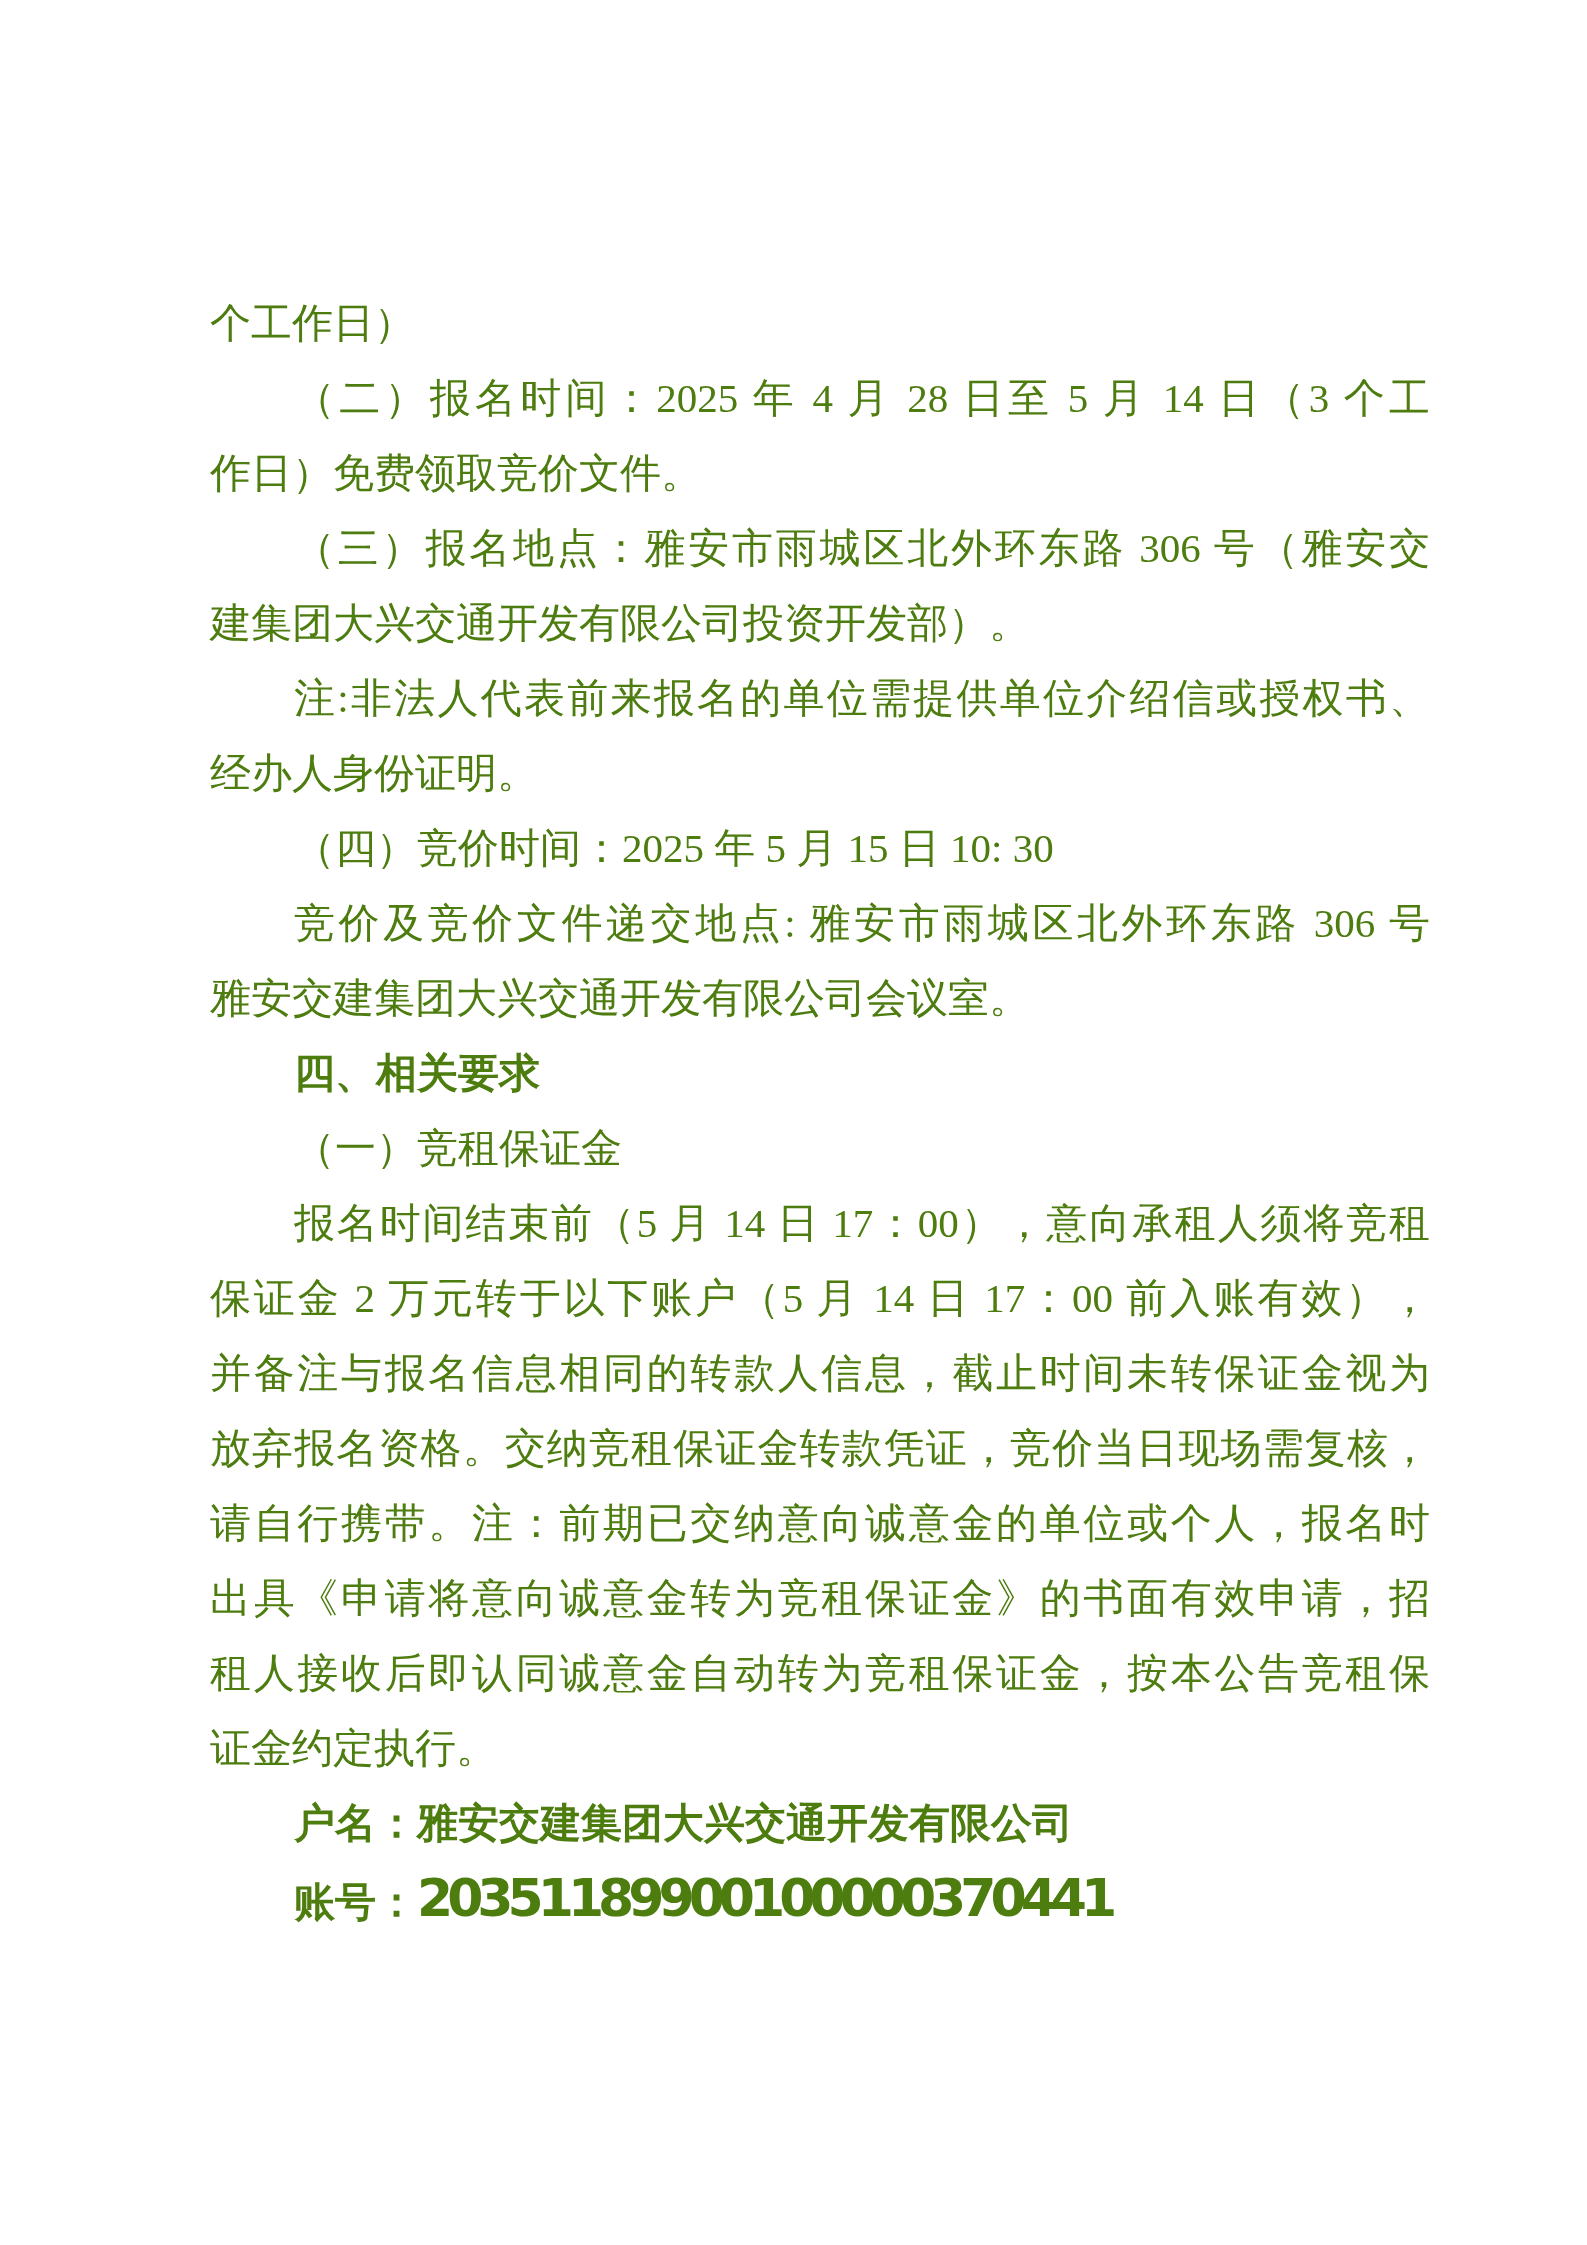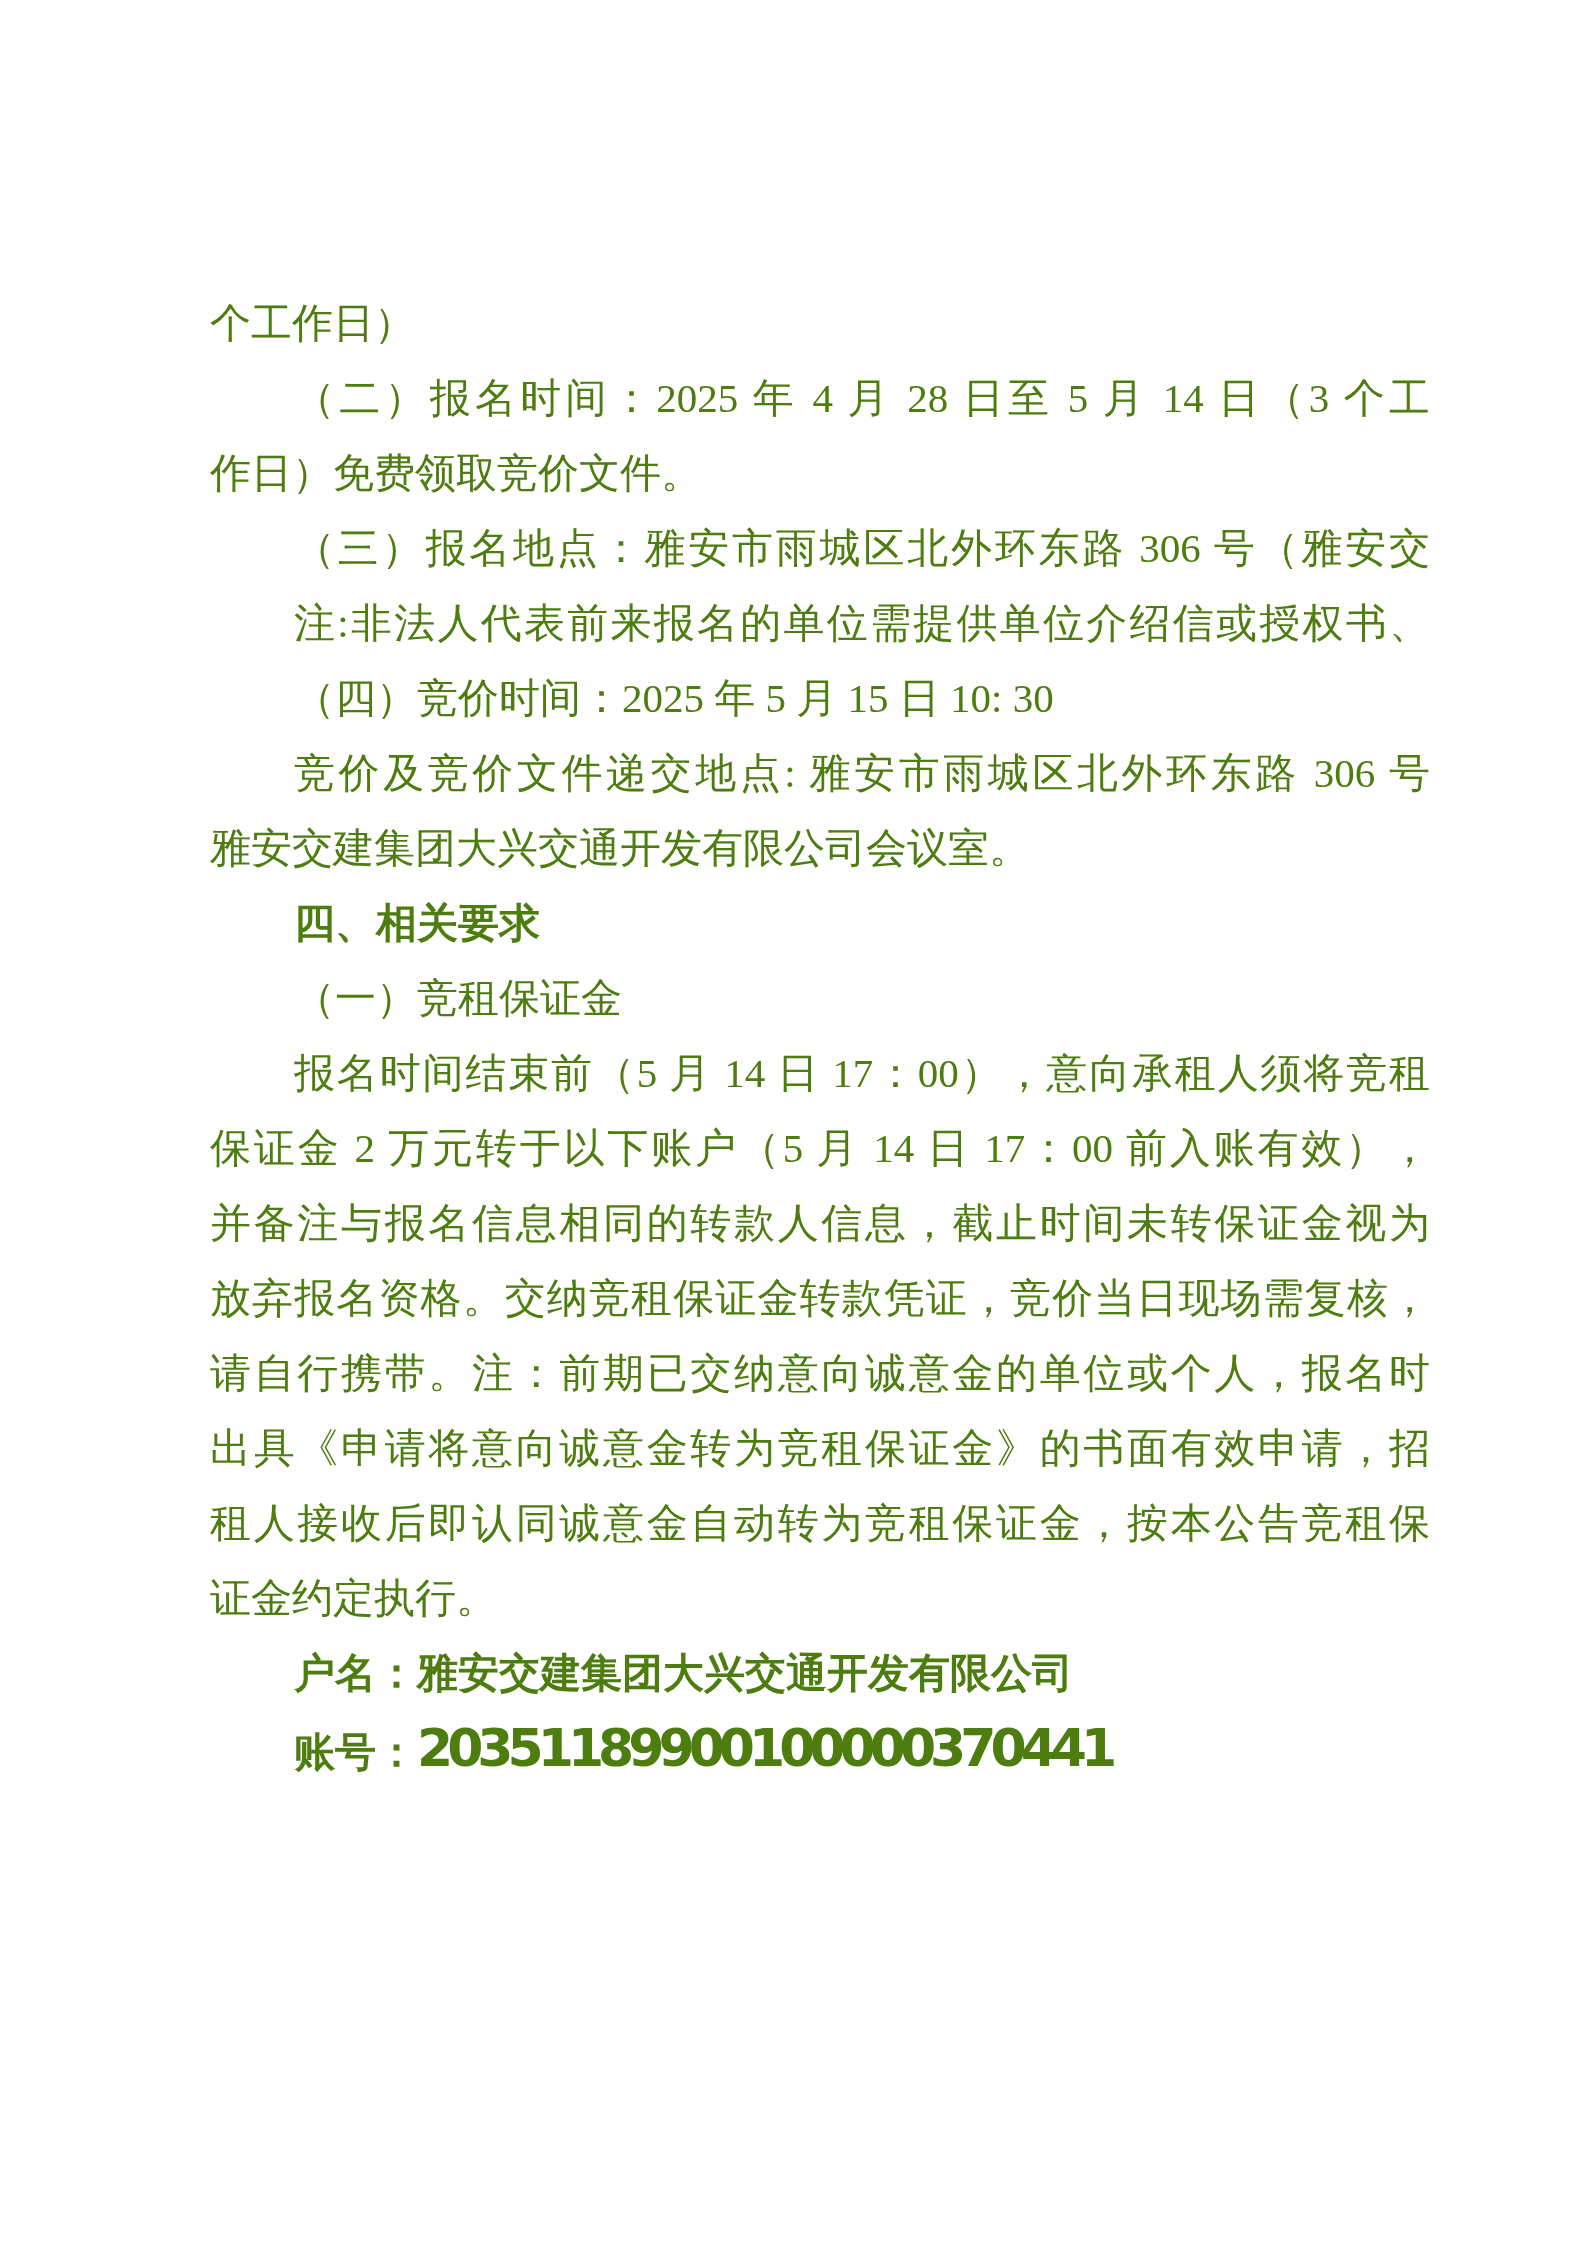--- a/index.html
+++ b/index.html
@@ -67,22 +67,24 @@
 
 <div class="page">
   <div class="content">
 
     <div class="line kai">个工作日）</div>
 
     <div class="line kai indent stretch">（二）报名时间：2025 年 4 月 28 日至 5 月 14 日（3 个工</div>
     <div class="line kai">作日）免费领取竞价文件。</div>
 
     <div class="line kai indent stretch">（三）报名地点：雅安市雨城区北外环东路 306 号（雅安交</div>
+    <div class="line kai">建集团大兴交通开发有限公司投资开发部）。</div>
 
     <div class="line kai-bold indent stretch">注:非法人代表前来报名的单位需提供单位介绍信或授权书、</div>
+    <div class="line kai-bold">经办人身份证明。</div>
 
     <div class="line kai indent">（四）竞价时间：2025 年 5 月 15 日 10: 30</div>
 
     <div class="line kai indent stretch">竞价及竞价文件递交地点: 雅安市雨城区北外环东路 306 号</div>
     <div class="line kai">雅安交建集团大兴交通开发有限公司会议室。</div>
 
     <div class="line hei indent">四、相关要求</div>
 
     <div class="line kai indent">（一）竞租保证金</div>
 

